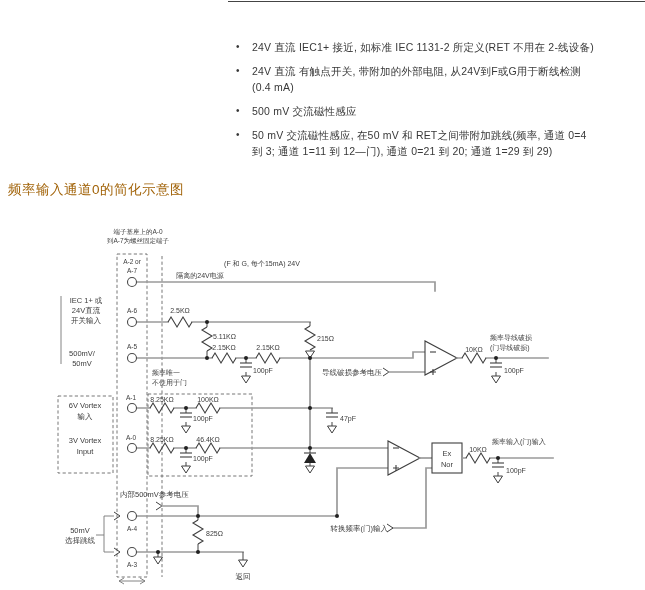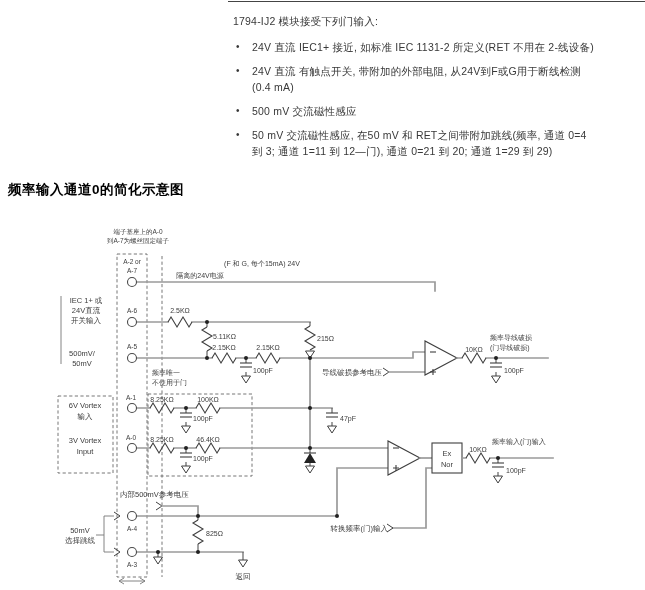--- a/index.html
+++ b/index.html
@@ -5,40 +5,39 @@
   html,body{margin:0;padding:0;background:#fff;}
   #page{position:relative;width:645px;height:590px;background:#fff;overflow:hidden;
         font-family:"Liberation Sans","DejaVu Sans",sans-serif;color:#2e2e2e;}
   #toprule{position:absolute;left:228px;top:1px;width:417px;height:0;border-top:1.5px solid #444;}
   .tx{position:absolute;font-size:10.5px;line-height:16px;color:#383838;letter-spacing:.2px;}
   #intro{left:233px;top:13px;}
   .bullet{position:absolute;left:236px;width:400px;}
   .bullet .dot{position:absolute;left:0;top:0;font-size:10px;}
   .bullet .bl{margin-left:16px;width:395px;}
   #b1{top:39px;} #b2{top:63px;} #b3{top:103px;} #b4{top:127px;}
-  #heading{position:absolute;left:8px;top:181px;font-size:13.5px;font-weight:bold;color:#000000;letter-spacing:.5px;}
+  #heading{position:absolute;left:8px;top:181px;font-size:13.5px;font-weight:normal;color:#a16207;letter-spacing:.5px;}
   svg{position:absolute;left:0;top:0;}
   svg text{font-family:"Liberation Sans","DejaVu Sans",sans-serif;fill:#3c3c3c;}
   .t65{font-size:6.5px;} .t7{font-size:7px;} .t75{font-size:7.5px;}
   .w{stroke:#9a9a9a;stroke-width:1.7;fill:none;stroke-linecap:square;}
   .lead{stroke:#555;stroke-width:1.1;fill:none;}
   .comp{stroke:#3f3f3f;stroke-width:1.1;fill:none;}
   .dash{stroke:#666;stroke-width:0.9;fill:none;stroke-dasharray:3.2 2.4;}
   .thin{stroke:#777;stroke-width:0.9;fill:none;}
   .dot{fill:#222;stroke:none;}
   .term{fill:#fff;stroke:#4a4a4a;stroke-width:1.1;}
   .body{fill:#fff;stroke:#3f3f3f;stroke-width:1.1;}
 </style>
 </head>
 <body>
 
 <div id="page">
   <div id="toprule"></div>
 
-  <div id="intro" class="tx">1794-IJ2 模块接受下列门输入:</div>
 
   <div id="b1" class="bullet tx">
     <span class="dot">•</span>
     <div class="bl">24V 直流 IEC1+ 接近, 如标准 IEC 1131-2 所定义(RET 不用在 2-线设备)</div>
   </div>
   <div id="b2" class="bullet tx">
     <span class="dot">•</span>
     <div class="bl">
       <div>24V 直流 有触点开关, 带附加的外部电阻, 从24V到F或G用于断线检测</div>
       <div>(0.4 mA)</div>

